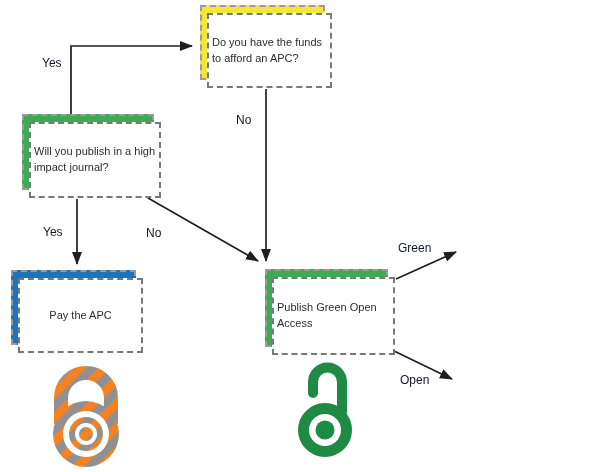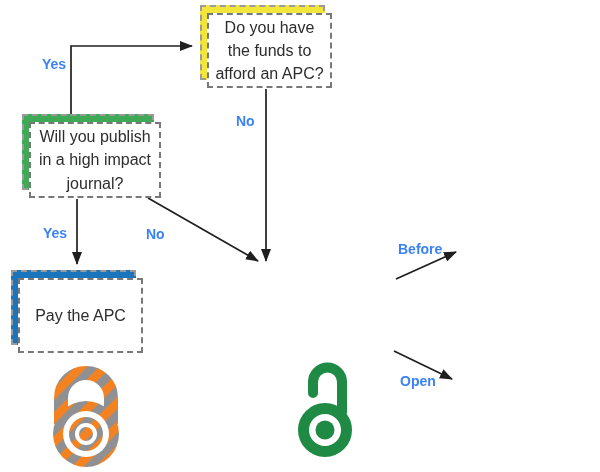--- a/index.html
+++ b/index.html
@@ -17,23 +17,23 @@
     position:absolute;left:-7px;top:-8px;width:100%;height:100%;
     border:2px dashed var(--c-shadow_dash);box-sizing:border-box;
   }
   .shadow-yellow{background:var(--c-yellow);}
   .shadow-green{background:var(--c-green);}
   .shadow-blue{background:var(--c-blue);}
   .node .face{
     position:absolute;left:0;top:0;width:100%;height:100%;box-sizing:border-box;
     background:#ffffff;border:2px dashed var(--c-border);
     display:flex;align-items:center;justify-content:center;
-    text-align:center;font-size:16px;line-height:1.45;padding:2px 3px;
+    text-align:left;font-size:11px;line-height:1.45;padding:2px 3px;
   }
-  .edge-label{position:absolute;font-size:14px;color:#3b82f6;white-space:nowrap;font-weight:bold;}
+  .edge-label{position:absolute;font-size:12px;color:#0f172a;white-space:nowrap;}
   #edges{position:absolute;left:0;top:0;pointer-events:none;}
   .logo{position:absolute;}
 </style>
 </head>
 <body>
 
 <div id="canvas">
 
   <svg id="edges" width="600" height="472" viewBox="0 0 600 472">
     <defs>
@@ -59,28 +59,32 @@
   <div class="node" style="left:29px;top:122px;width:132px;height:76px">
     <div class="shadow shadow-green"></div>
     <div class="face">Will you publish in a high impact journal?</div>
   </div>
 
   <div class="node" style="left:18px;top:278px;width:125px;height:75px">
     <div class="shadow shadow-blue"></div>
     <div class="face">Pay the APC</div>
   </div>
 
+  <div class="node" style="left:272px;top:277px;width:123px;height:78px">
+    <div class="shadow shadow-green"></div>
+    <div class="face">Publish Green Open Access</div>
+  </div>
 
 
 
   <span class="edge-label" style="left:42px;top:56px">Yes</span>
   <span class="edge-label" style="left:236px;top:113px">No</span>
   <span class="edge-label" style="left:43px;top:225px">Yes</span>
   <span class="edge-label" style="left:146px;top:226px">No</span>
-  <span class="edge-label" style="left:398px;top:241px">Before</span>
+  <span class="edge-label" style="left:398px;top:241px">Green</span>
   <span class="edge-label" style="left:400px;top:373px">Open</span>
 
   <svg class="logo" style="left:36px;top:358px" width="100" height="114" viewBox="0 0 100 114">
     <defs>
       <pattern id="oastripes" width="17" height="17" patternUnits="userSpaceOnUse" patternTransform="rotate(45)">
         <rect width="17" height="17" style="fill:var(--c-logo_gray)"></rect>
         <rect width="8.5" height="17" style="fill:var(--c-logo_orange)"></rect>
       </pattern>
     </defs>
     <path d="M 25 66 V 40 A 25 25 0 0 1 75 40 V 66" fill="none" stroke="url(#oastripes)" stroke-width="14"></path>

